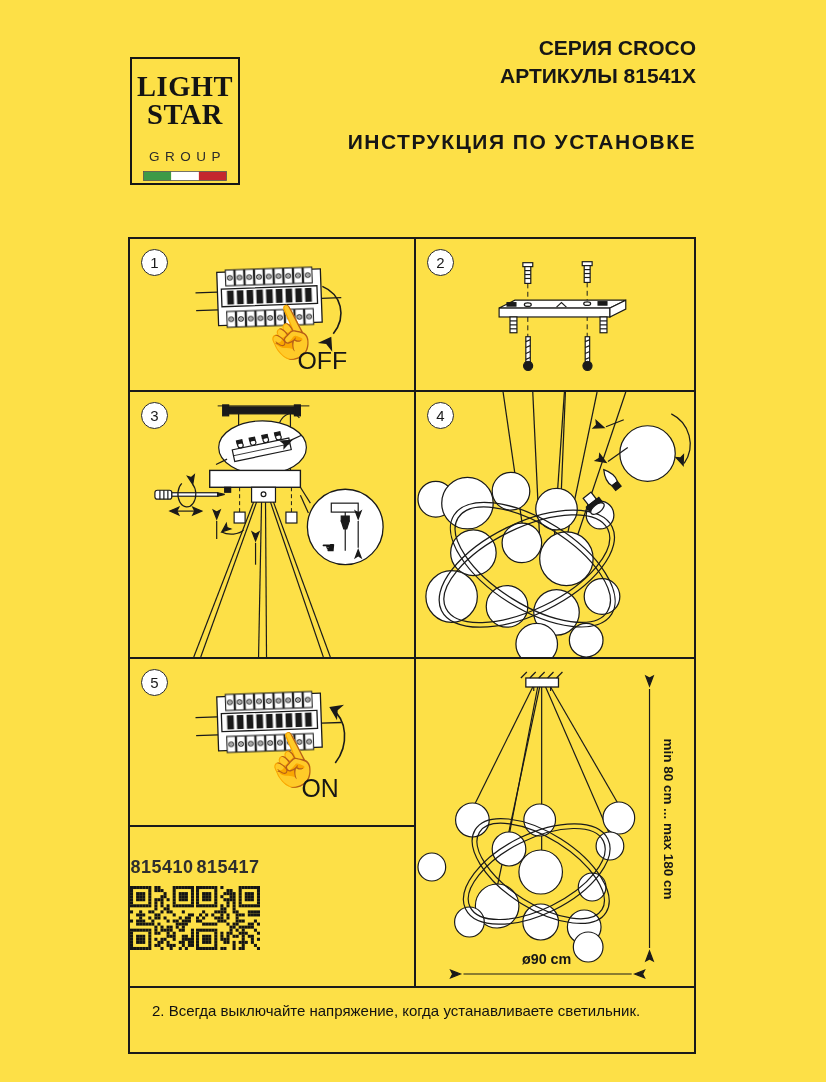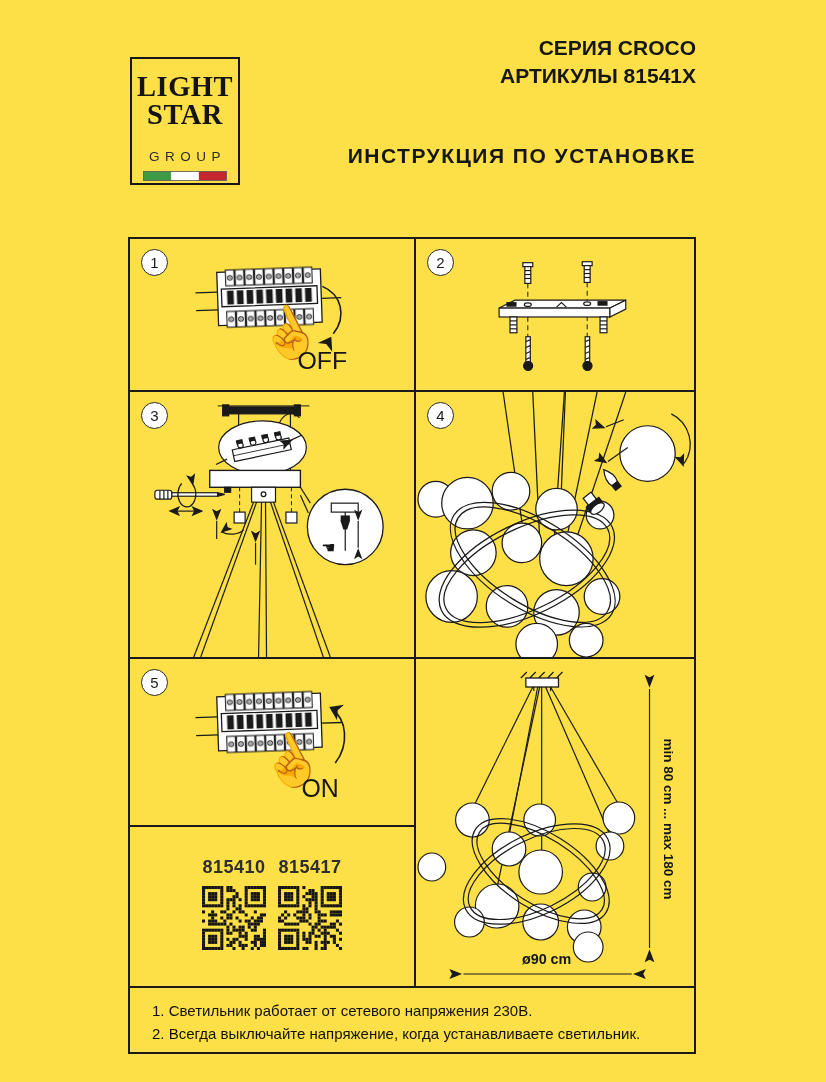--- a/index.html
+++ b/index.html
@@ -11,21 +11,21 @@
               border:2px solid #161616; text-align:center; }
   .logo-word { font-family:"Liberation Serif", serif; font-weight:bold; font-size:30px;
                line-height:28px; letter-spacing:0.5px; transform:scaleX(0.95); color:#141414; }
   .logo-word.first { margin-top:13px; }
   .logo-group { font-family:"Liberation Sans", sans-serif; font-size:13.5px; letter-spacing:5.5px;
                 color:#2b2b2b; margin-top:21px; margin-left:5px; }
   .logo-flag { display:block; margin:7px auto 0 auto; }
 
   .header-right { position:absolute; right:130px; top:34px; text-align:right; }
   .series, .articles { font-size:21px; font-weight:bold; letter-spacing:0px; color:#161616; line-height:28px; }
-  .instruction { margin-top:52px; font-size:21px; font-weight:bold; color:#161616; }
+  .instruction { margin-top:38px; font-size:21px; font-weight:bold; color:#161616; }
   .instruction .l1 { letter-spacing:1.5px; line-height:27px; }
   .instruction .l2 { letter-spacing:0.2px; line-height:27px; }
 
   
   .grid { position:absolute; left:128px; top:237px; width:568px; height:751px;
           border:2px solid #1a1a1a; }
   .divider { position:absolute; background:#1a1a1a; }
   .dv  { left:284px; top:0; width:2px; height:100%; }
   .dh1 { left:0; top:151px; width:100%; height:2px; }
   .dh2 { left:0; top:418px; width:100%; height:2px; }
@@ -39,21 +39,21 @@
   .p5 { left:0;   top:420px; width:284px; height:166px; }
   .pqr{ left:0;   top:588px; width:284px; height:163px; }
   .pr { left:286px;top:420px; width:282px; height:331px; }
   .panel > svg.art { position:absolute; left:0; top:0; width:100%; height:100%; }
 
   .step-circle { position:absolute; left:11px; top:10px; width:27px; height:27px;
                  border:1.4px solid #2a2a2a; border-radius:50%; font-size:15px;
                  display:flex; align-items:center; justify-content:center; background:#fff; z-index:2; }
 
   
-  .qr-wrap { position:absolute; top:30px; width:100%; display:flex; justify-content:center; gap:12px; }
+  .qr-wrap { position:absolute; top:30px; width:100%; display:flex; justify-content:flex-start; gap:2px; }
   .qr-item { text-align:center; }
   .qr-code-label { font-size:18px; font-weight:bold; color:#2e2e2e; letter-spacing:0.5px; margin-bottom:8px; }
   .qr-item svg { width:64px; height:64px; display:block; margin:0 auto; }
 
   
   svg text { font-family:"Liberation Sans", sans-serif; fill:#161616; }
 
   
   .notes { position:absolute; left:128px; top:988px; width:568px; height:66px;
            border:2px solid #1a1a1a; border-top:none; padding:11px 0 0 22px;
@@ -851,17 +851,16 @@
           <path d="M0,0 L10,-3.8 L8,0 L10,3.8 Z" transform="translate(45,315) rotate(180)" fill="#1a1a1a"></path>
           <path d="M0,0 L10,-3.8 L8,0 L10,3.8 Z" transform="translate(221,315) rotate(0)" fill="#1a1a1a"></path>
         </g>
         <text transform="rotate(90 251 160)" x="251" y="160" text-anchor="middle" font-size="13.5" font-weight="bold">min 80 cm ... max 180 cm</text>
         <text x="132" y="305" text-anchor="middle" font-size="14.5" font-weight="bold">ø90 cm</text>
       </svg>
     </section>
   </div>
 
   <footer class="notes">
-    <div>1. Светильник работает от сетевого напряжения 230В.</div>
     <div>2. Всегда выключайте напряжение, когда устанавливаете светильник.</div>
   </footer>
 
 </div>
 
 </body></html>

